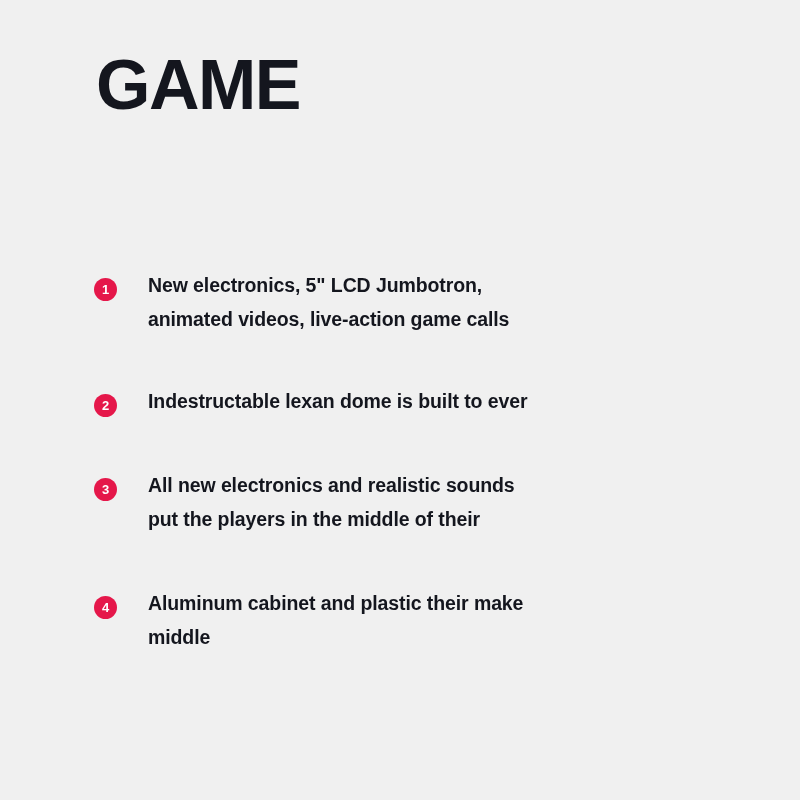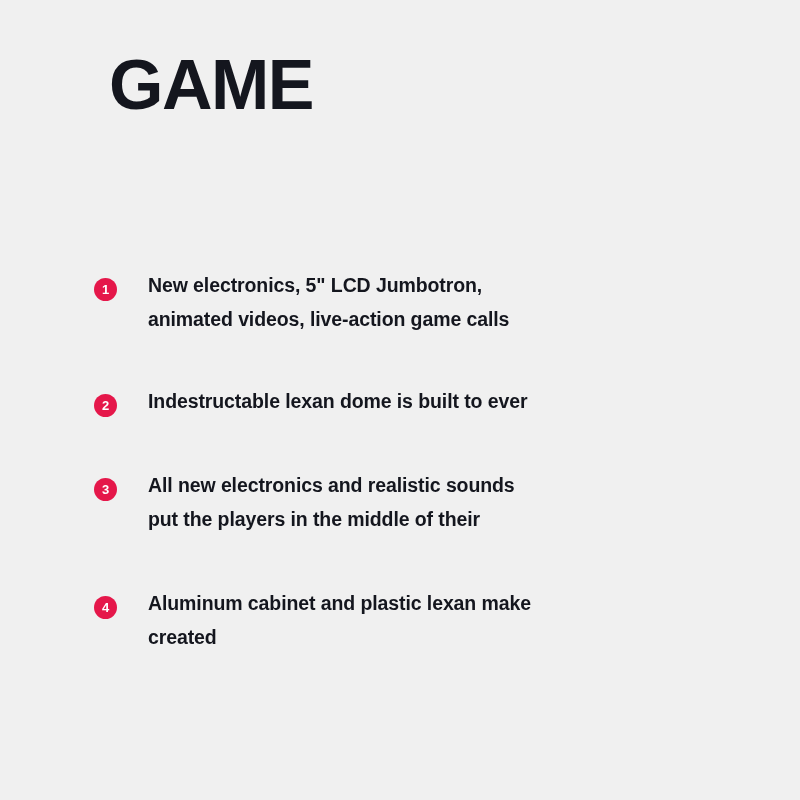--- a/index.html
+++ b/index.html
@@ -19,21 +19,21 @@
     position: relative;
     width: 800px;
     height: 800px;
     background: #f0f0f0;
     box-sizing: border-box;
   }
 
   
   .title-block {
     position: absolute;
-    left: 109px;
+    left: 96px;
     top: 53px;
     width: 620px;
   }
   .title-line {
     font-family: "Liberation Sans", sans-serif;
     font-weight: 700;
     font-size: 70px;
     line-height: 65px;
     letter-spacing: -1.5px;
     color: #14161e;
@@ -120,19 +120,19 @@
       <span class="badge">3</span>
       <p class="feature-text">
         <span class="ln">All new electronics and realistic sounds</span>
         <span class="ln">put the players in the middle of their</span>
       </p>
     </div>
 
     <div class="feature-item gap-4">
       <span class="badge">4</span>
       <p class="feature-text">
-        <span class="ln">Aluminum cabinet and plastic lexan make</span>
-        <span class="ln">created</span>
+        <span class="ln">Aluminum cabinet and plastic their make</span>
+        <span class="ln">middle</span>
       </p>
     </div>
 
   </div>
 </div>
 
 </body></html>

